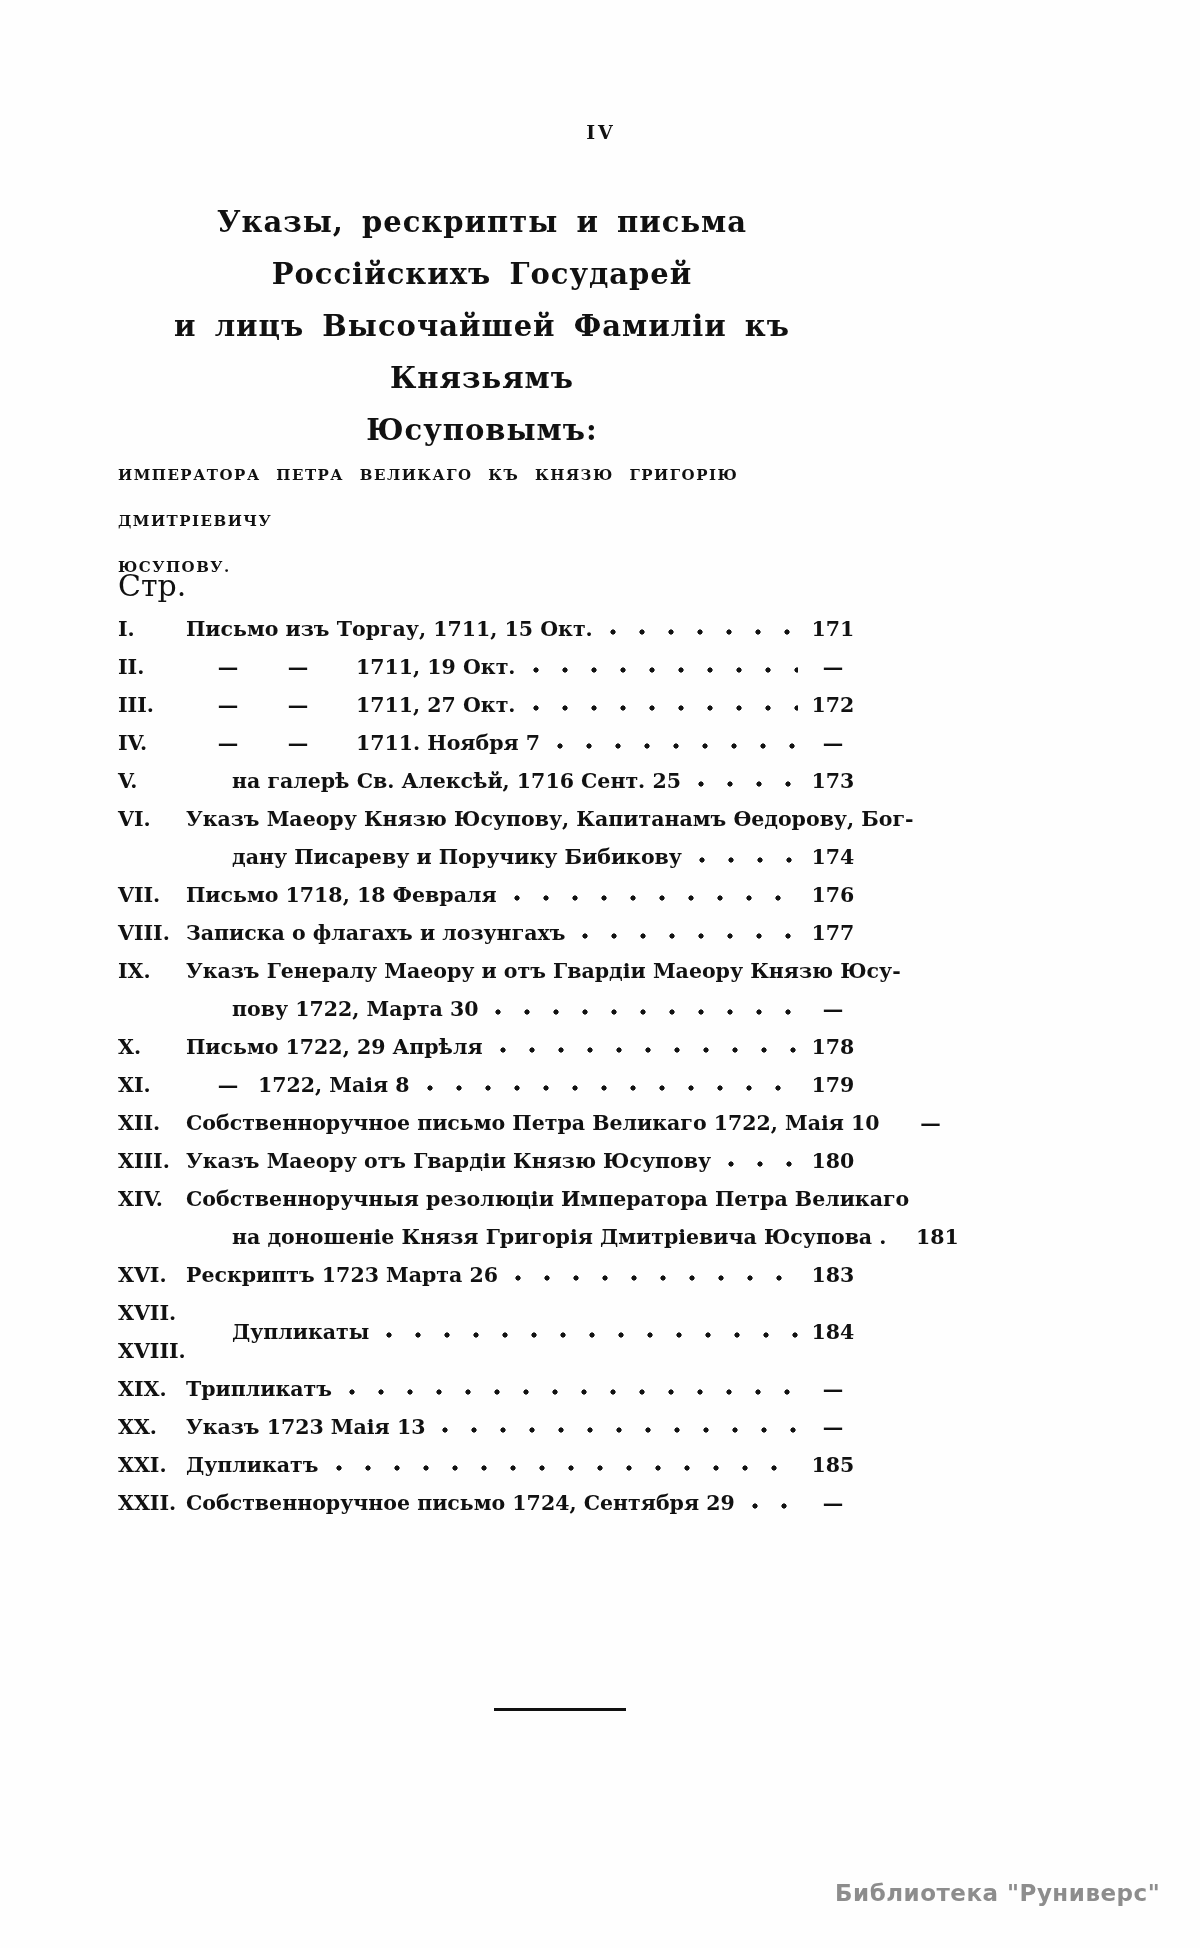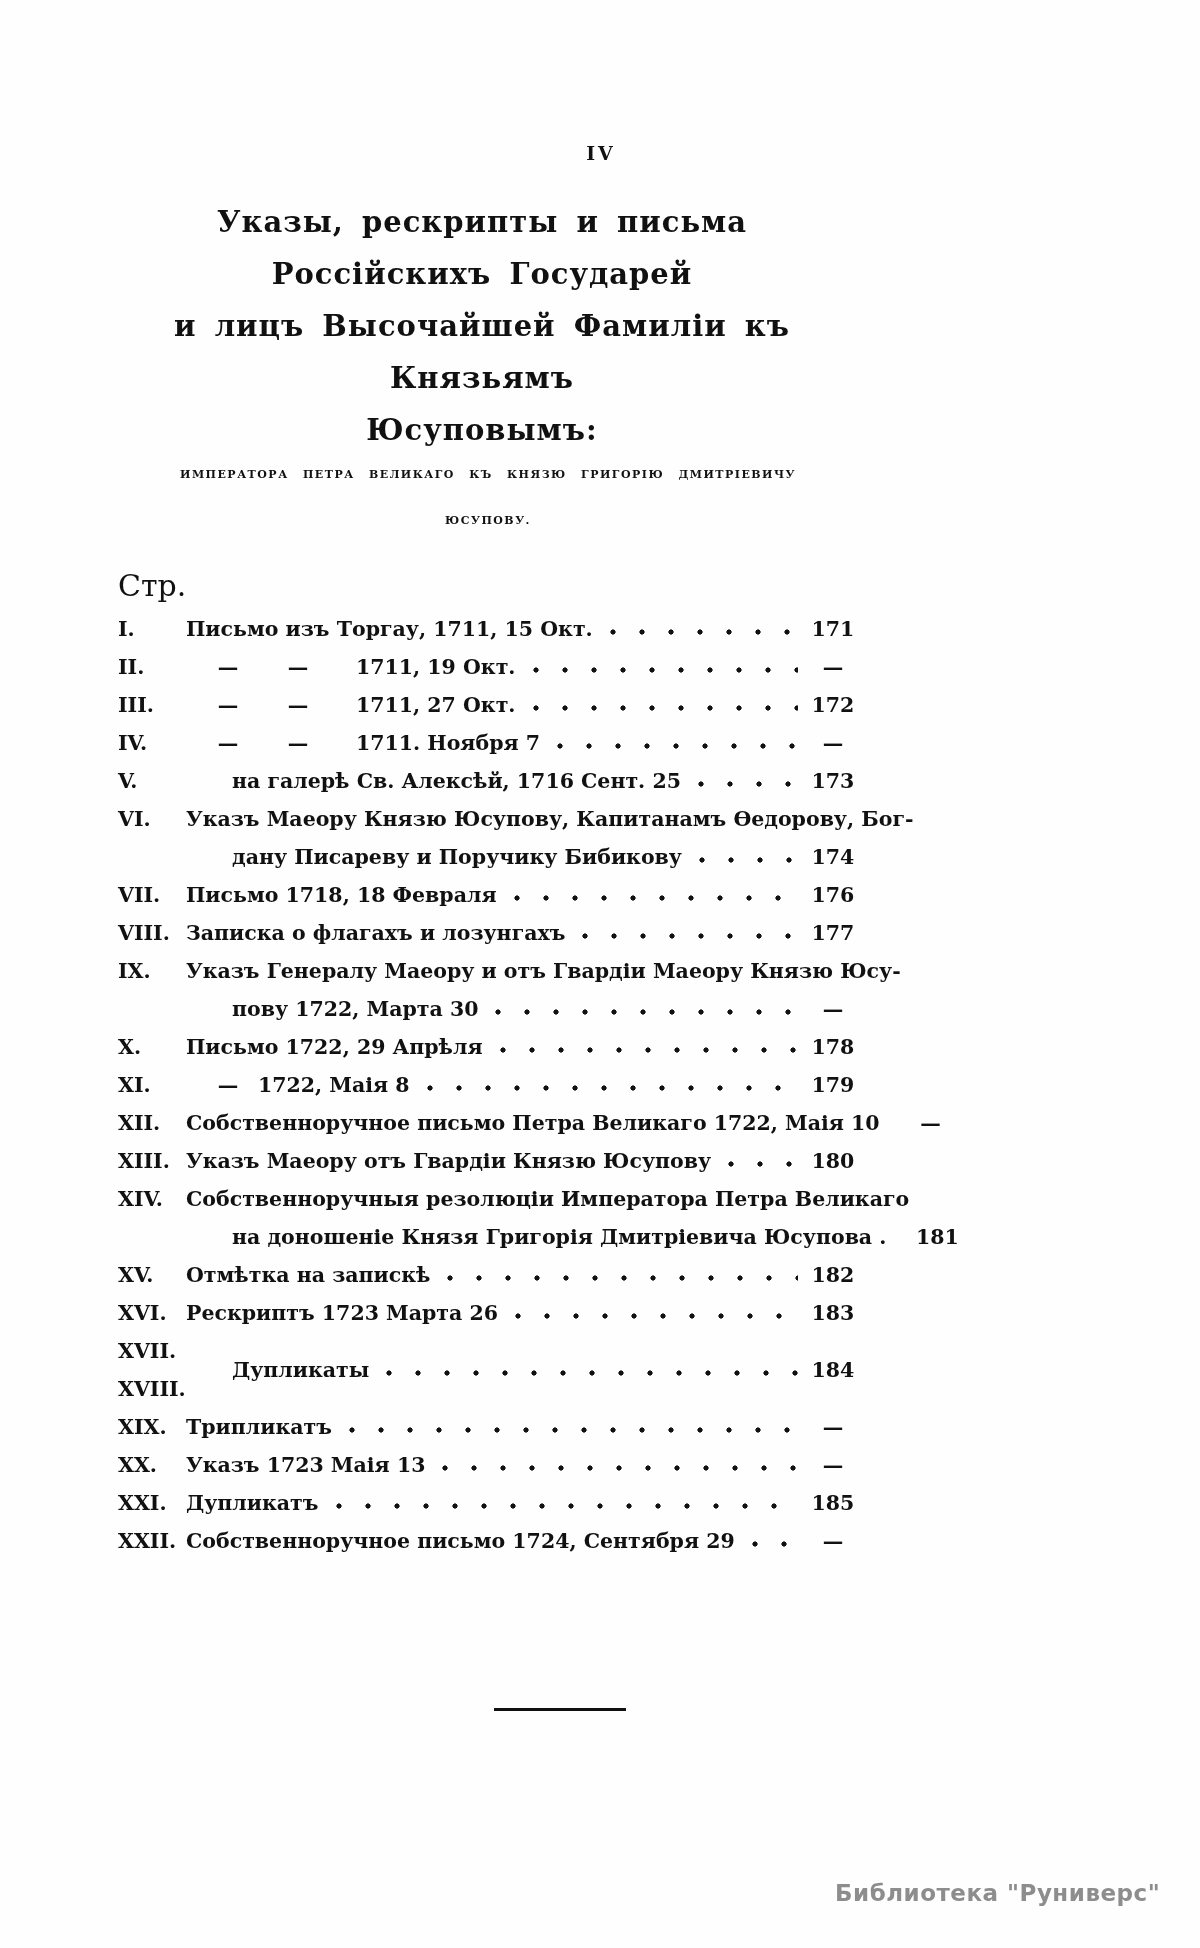--- a/index.html
+++ b/index.html
@@ -12,43 +12,43 @@
     position: relative;
     width: 1200px;
     height: 1948px;
     background: var(--paper);
     color: var(--ink);
     font-family: "DejaVu Serif", "Liberation Serif", serif;
     overflow: hidden;
   }
   .folio {
     position: absolute;
-    top: 142px; left: 556px; width: 90px;
+    top: 121px; left: 556px; width: 90px;
     text-align: center;
     font-weight: bold;
     font-size: 19px;
     letter-spacing: 3px;
   }
   .heading {
     position: absolute;
     top: 196px; left: 112px; width: 740px;
     margin: 0;
     text-align: center;
     font-weight: bold;
     font-size: 29px;
     line-height: 52px;
     letter-spacing: 1px;
     word-spacing: 7px;
   }
   .subheading {
     position: absolute;
     top: 452px; left: 118px; width: 740px;
-    text-align: center;
-    font-weight: bold;
-    font-size: 11px;
+    text-align: left;
+    font-weight: bold;
+    font-size: 15px;
     line-height: 46px;
     letter-spacing: 1.5px;
     word-spacing: 9px;
   }
   .str-label {
     position: absolute;
     top: 568px; left: 118px; width: 740px;
     text-align: left;
     font-size: 30px;
   }
@@ -299,32 +299,20 @@
           </div>
           <div class="line indent">
             <span class="txt">на доношеніе Князя Григорія Дмитріевича Юсупова .</span>
             <span class="leader"></span>
             <span class="pg">181</span>
           </div>
         </div>
       </div>
       <div class="entry">
         <div class="num-col">
-          <span>XV.</span>
-        </div>
-        <div class="body-col">
-          <div class="line">
-            <span class="txt">Отмѣтка на запискѣ</span>
-            <span class="leader"></span>
-            <span class="pg">182</span>
-          </div>
-        </div>
-      </div>
-      <div class="entry">
-        <div class="num-col">
           <span>XVI.</span>
         </div>
         <div class="body-col">
           <div class="line">
             <span class="txt">Рескриптъ 1723 Марта 26</span>
             <span class="leader"></span>
             <span class="pg">183</span>
           </div>
         </div>
       </div>

